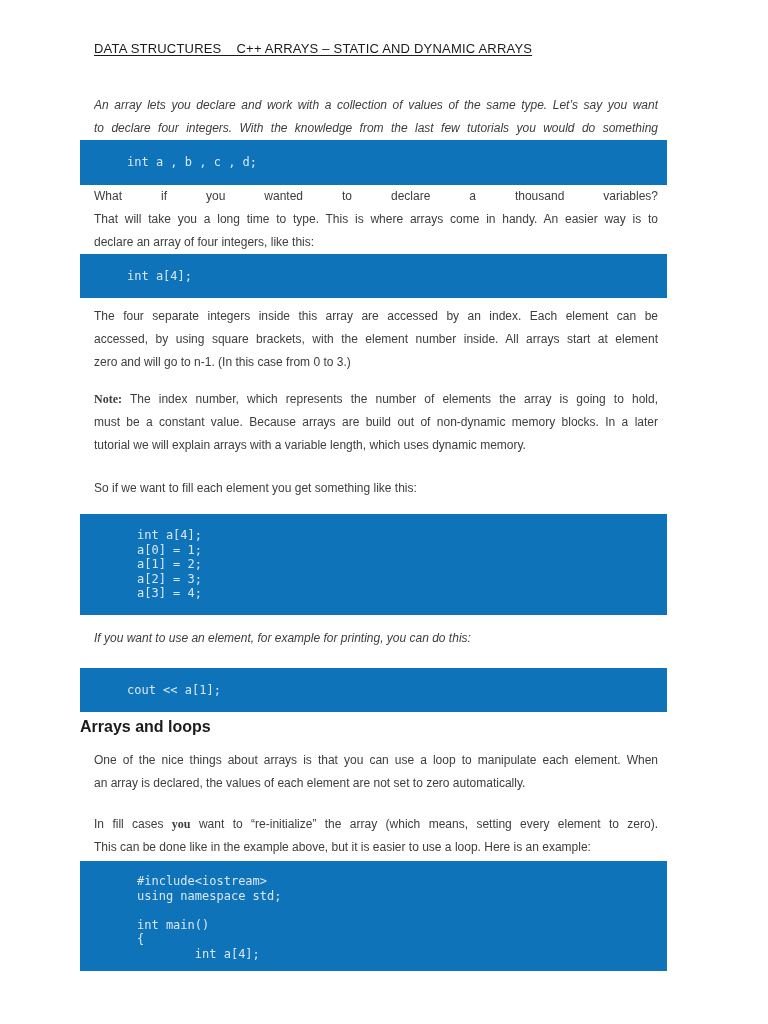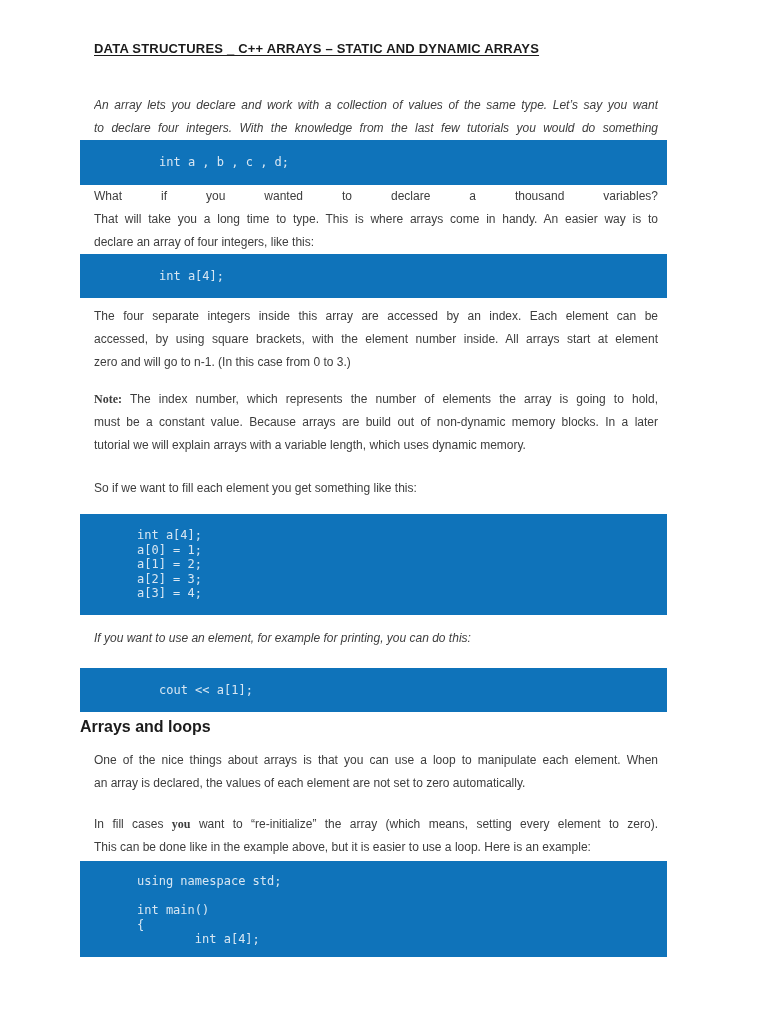--- a/index.html
+++ b/index.html
@@ -9,35 +9,35 @@
     --body_text:#3d3d3d;
     --heading_text:#1b1b1b;
   }
   *{margin:0;padding:0;box-sizing:border-box;}
   html,body{width:768px;height:1024px;background:var(--page_bg,#fff);overflow:hidden;}
   body{font-family:"Liberation Sans",sans-serif;color:var(--body_text,#3d3d3d);}
   .page{width:768px;height:1024px;padding-top:40px;background:var(--page_bg,#fff);}
 
   .doc-title{
     margin-left:94px;width:564px;
-    font-size:13px;font-weight:bold;line-height:18px;
+    font-size:13px;font-weight:normal;line-height:18px;
     color:var(--heading_text,#1b1b1b);
     text-decoration:underline;text-underline-offset:2px;
     letter-spacing:.2px;
   }
 
   .para{margin-left:94px;width:564px;font-size:12px;}
   .ln{line-height:23px;white-space:nowrap;}
   .ln.j{text-align:justify;text-align-last:justify;white-space:normal;height:23px;overflow:hidden;}
   .b{font-weight:bold;font-family:Liberation Serif, serif;}
 
   .code{
     margin-left:80px;width:587px;
     background:var(--code_bg,#0f73ba);
-    padding:15px 0 15px 79px;
+    padding:15px 0 15px 47px;
     font-family:"DejaVu Sans Mono","Liberation Mono",monospace;
     font-size:12px;color:var(--code_text,#d8e7f3);
   }
   .code.multi{padding:14px 0 14px 57px;}
   .code.last{padding:13px 0 10px 57px;}
   .cln{white-space:pre;line-height:14.5px;min-height:14.5px;}
 
   .section-heading{
     margin-left:80px;
     font-size:16px;font-weight:bold;line-height:30px;
@@ -120,20 +120,21 @@
     <div class="ln j">One of the nice things about arrays is that you can use a loop to manipulate each element. When</div>
     <div class="ln">an array is declared, the values of each element are not set to zero automatically.</div>
   </div>
 
   <div class="para mt-p8">
     <div class="ln j"><span>In fill cases </span><span class="b">you</span><span> want to “re-initialize” the array (which means, setting every element to zero).</span></div>
     <div class="ln">This can be done like in the example above, but it is easier to use a loop. Here is an example:</div>
   </div>
 
   <div class="code last mt-b5">
+    <div class="cln">#include&lt;iostream&gt;</div>
     <div class="cln">using namespace std;</div>
     <div class="cln"></div>
     <div class="cln">int main()</div>
     <div class="cln">{</div>
     <div class="cln">        int a[4];</div>
   </div>
 
 </div>
 
 </body></html>

